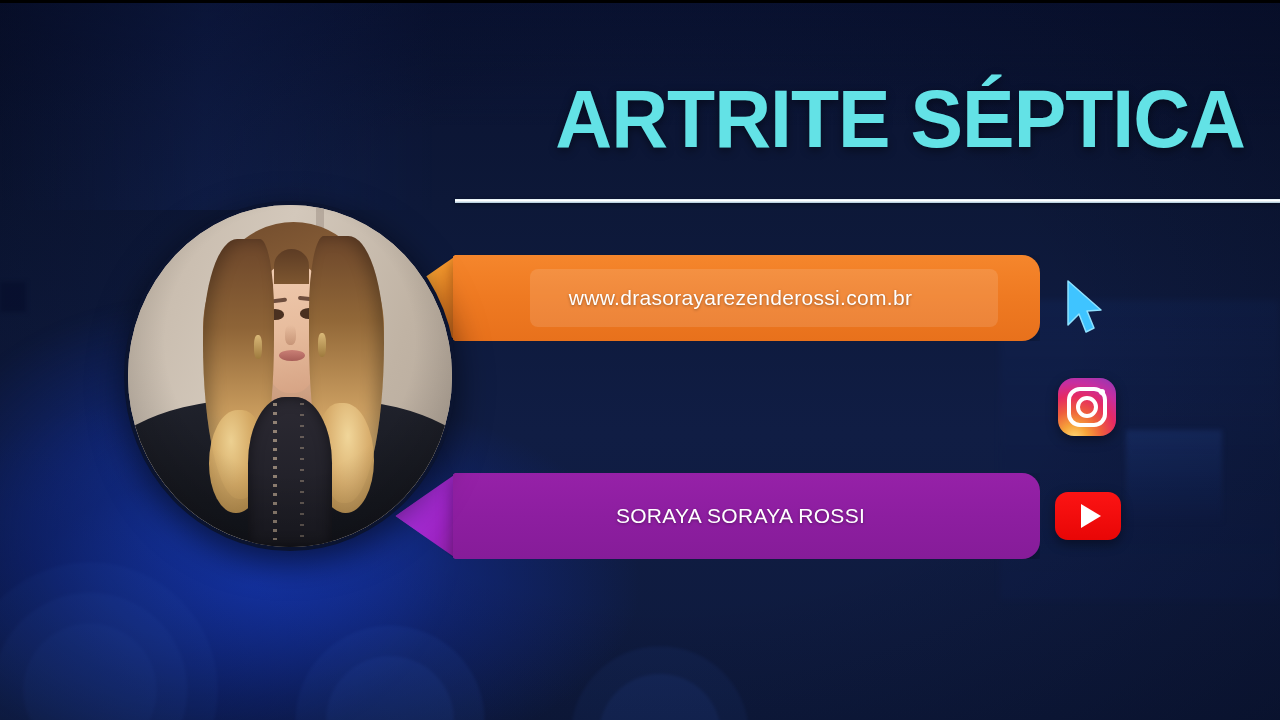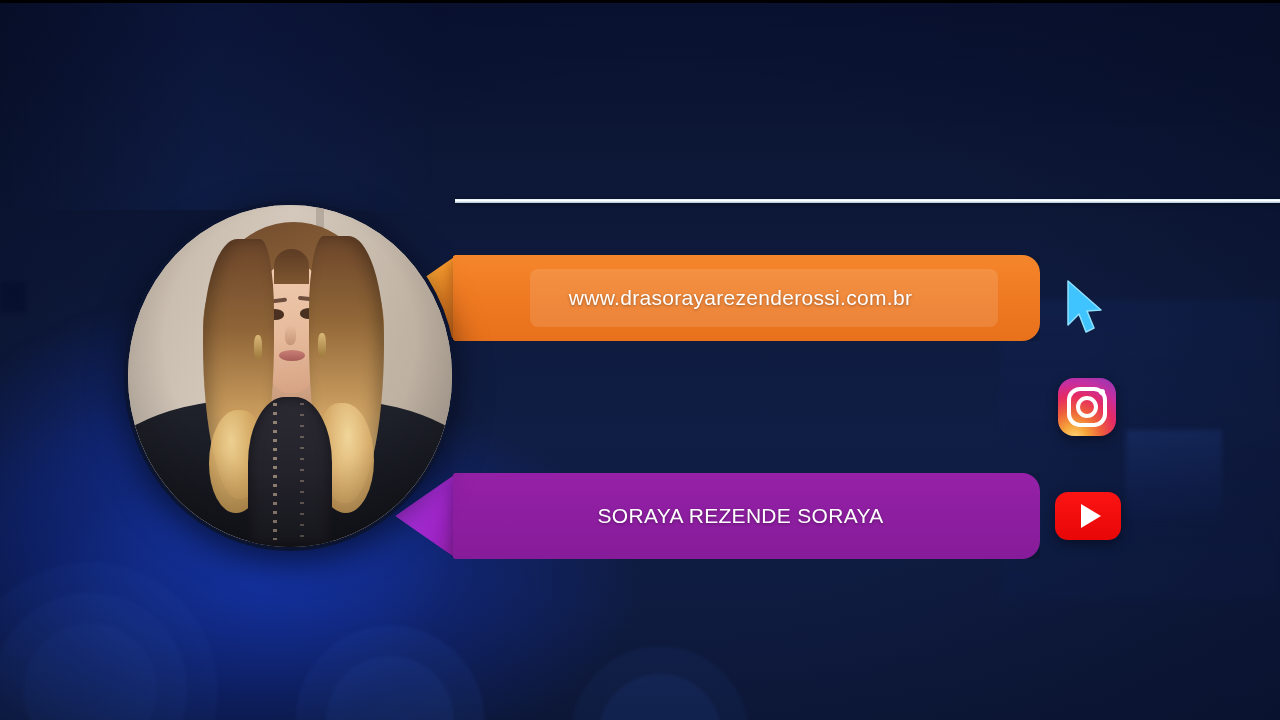--- a/index.html
+++ b/index.html
@@ -274,20 +274,23 @@
   <div class="bg-base"></div>
   <div class="bg-streaks"></div>
   <div class="bg-room-right"></div>
   <div class="bg-glow-left"></div>
   <div class="bg-glow-bottom"></div>
   <div class="bg-arcs"></div>
   <div class="bg-panel-a"></div>
   <div class="bg-panel-b"></div>
   <div class="bg-vignette"></div>
 
+  <div class="title-wrap">
+    <div class="title">ARTRITE SÉPTICA</div>
+  </div>
   <div class="title-rule"></div>
 
   <div class="portrait">
     <div class="ph">
       <div class="ph-bg"></div>
       <div class="ph-wallstripe"></div>
       <div class="ph-hair-back"></div>
       <div class="ph-body"></div>
       <div class="ph-neck"></div>
       <div class="ph-face"></div>
@@ -316,21 +319,21 @@
       <div class="ribbon-tip"></div>
       <div class="ribbon-round"></div>
       <div class="ribbon-inner"></div>
       <div class="ribbon-label">www.drasorayarezenderossi.com.br</div>
     </div>
 
 
     <div class="ribbon" id="ribbon-youtube">
       <div class="ribbon-tip"></div>
       <div class="ribbon-round"></div>
-      <div class="ribbon-label">SORAYA REZENDE SORAYA</div>
+      <div class="ribbon-label">SORAYA SORAYA ROSSI</div>
     </div>
   </div>
 
   <div class="icon-slot" id="icon-cursor">
     <svg width="46" height="62" viewBox="0 0 46 62">
       <path d="M6 3 L6 47 L17 36 L24 54 L32 50 L25 33 L39 32 Z" fill="#3fc4ff" stroke="#8fe2ff" stroke-width="1.5" stroke-linejoin="round"></path>
     </svg>
   </div>
 
   <div class="icon-slot" id="icon-instagram">

